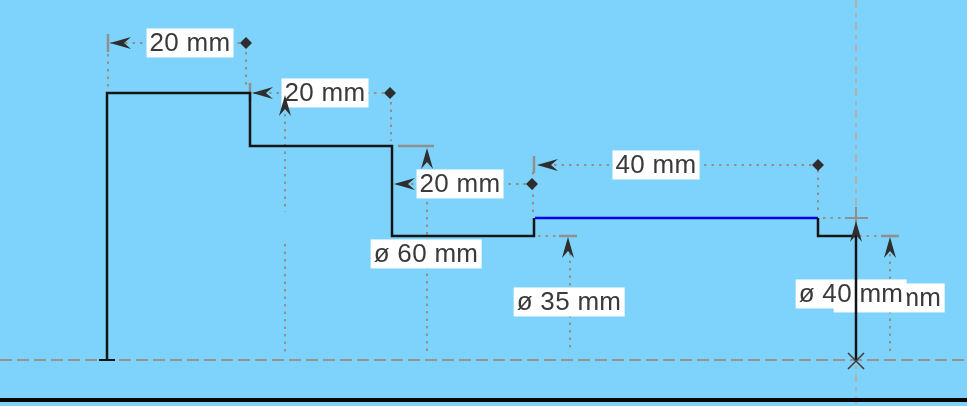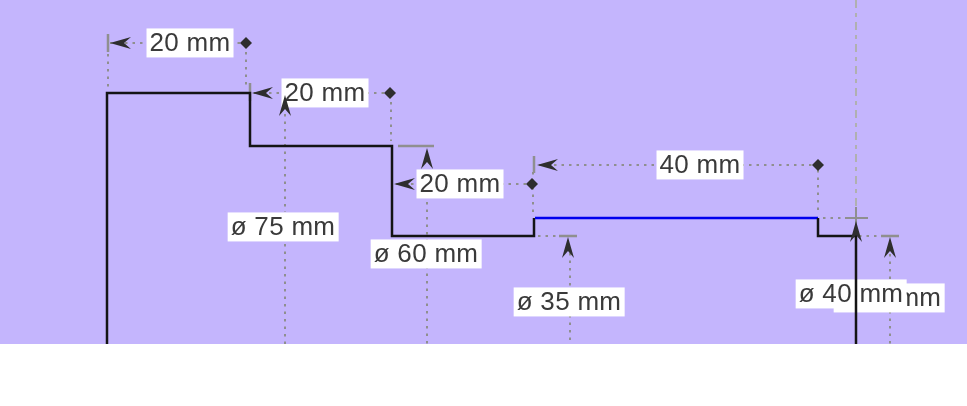--- a/index.html
+++ b/index.html
@@ -1,17 +1,17 @@
 <!DOCTYPE html>
 <html><head>
 <meta charset="utf-8">
 <style>
   html,body{margin:0;padding:0;background:#fff;}
   #canvas{
-    position:relative;width:967px;height:344px;background:#c4b5fd;
+    position:relative;width:967px;height:406px;background:#7dd3fc;
     font-family:"Liberation Sans", sans-serif;overflow:hidden;text-decoration:underline;
   }
   #canvas svg{position:absolute;left:0;top:0;}
   .layer-base{z-index:1;}
   .layer-profile{z-index:3;}
   .layer-arrows{z-index:4;}
   .lbl{
     position:absolute;z-index:2;transform:translate(-50%,-50%);
     font-size:26px;line-height:1.12;color:#3a3a3a;background:#ffffff;
     padding:0 3px;white-space:nowrap;letter-spacing:.3px;
@@ -65,23 +65,22 @@
 
     <polygon points="246,37 252,43 246,49 240,43" fill="#2e2e2e"></polygon>
     <polygon points="390,87 396,93 390,99 384,93" fill="#2e2e2e"></polygon>
     <polygon points="532,178 538,184 532,190 526,184" fill="#2e2e2e"></polygon>
     <polygon points="818,159 824,165 818,171 812,165" fill="#2e2e2e"></polygon>
   </svg>
 
   <div class="lbl" style="left:190px;top:43px;">20 mm</div>
   <div class="lbl" style="left:325px;top:93px;">20 mm</div>
   <div class="lbl" style="left:460px;top:184px;">20 mm</div>
-  <div class="lbl" style="left:700px;top:165px;">40 mm</div>
+  <div class="lbl" style="left:656px;top:165px;">40 mm</div>
 
-  <div class="lbl" style="left:283px;top:227px;">ø 75 mm</div>
   <div class="lbl" style="left:426px;top:254px;">ø 60 mm</div>
   <div class="lbl" style="left:569px;top:302px;">ø 35 mm</div>
 
   <div class="lbl" style="left:889px;top:298px;">ø 35 mm</div>
   <div class="lbl" style="left:851px;top:294px;">ø 40 mm</div>
 
   <svg class="layer-profile" width="967" height="406" viewBox="0 0 967 406">
     <path d="M 107,360 L 107,93 L 250,93 L 250,146 L 392,146 L 392,236 L 534,236 L 534,218" fill="none" stroke="#141414" stroke-width="2.5"></path>
     <line x1="535" y1="218" x2="818" y2="218" stroke="#0000ee" stroke-width="2.5"></line>
     <path d="M 818,218 L 818,236 L 856,236 L 856,360" fill="none" stroke="#141414" stroke-width="2.5"></path>

